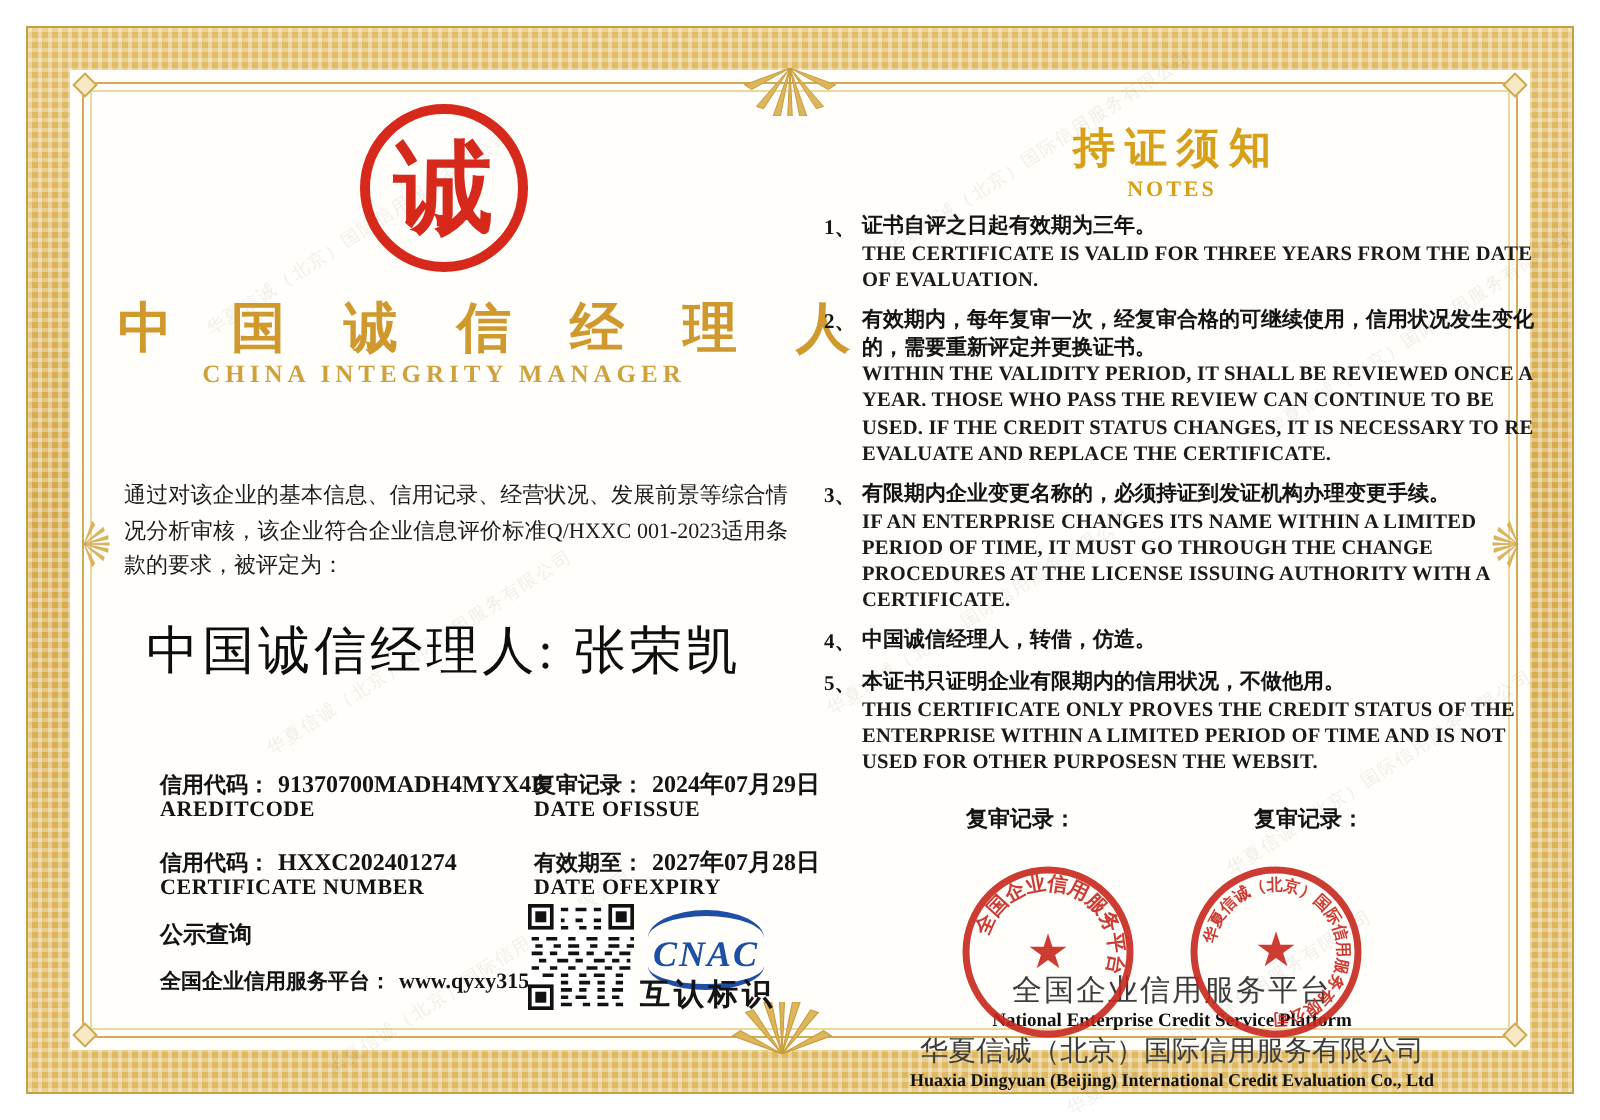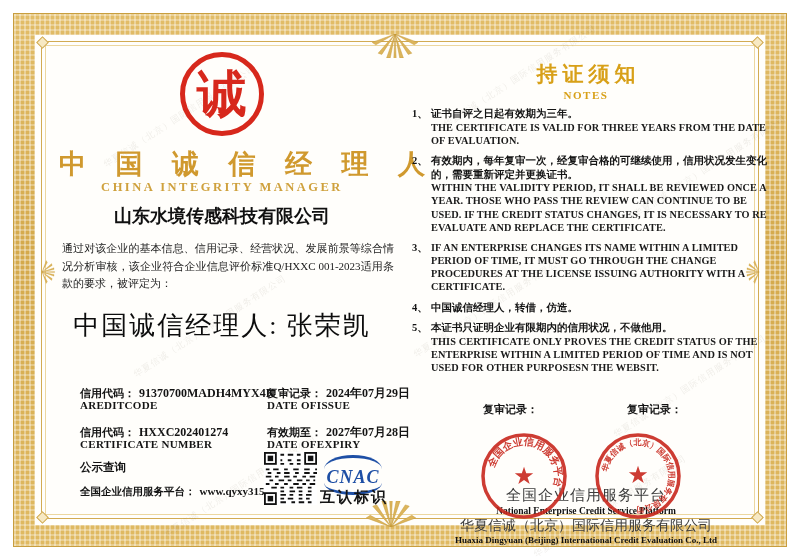--- a/index.html
+++ b/index.html
@@ -157,21 +157,20 @@
   <span class="wm" style="left:400px;top:300px">华夏信诚（北京）国际信用服务有限公司</span>
   <span class="wm" style="left:600px;top:380px">华夏信诚（北京）国际信用服务有限公司</span>
   <span class="wm" style="left:150px;top:480px">华夏信诚（北京）国际信用服务有限公司</span>
   <span class="wm" style="left:520px;top:500px">华夏信诚（北京）国际信用服务有限公司</span>
 
   <div class="logo">
     <span class="logo-glyph">诚</span>
   </div>
   <div class="title">中 国 诚 信 经 理 人</div>
   <div class="subtitle">CHINA INTEGRITY MANAGER</div>
-  <div class="company">山东水境传感科技有限公司</div>
   <div class="statement">通过对该企业的基本信息、信用记录、经营状况、发展前景等综合情况分析审核，该企业符合企业信息评价标准Q/HXXC 001-2023适用条款的要求，被评定为：</div>
   <div class="award">中国诚信经理人: 张荣凯</div>
 
   <div class="field" style="left:80px;top:383px">
     <span class="f-label">信用代码：</span>
     <span class="f-value">91370700MADH4MYX4K</span>
   </div>
   <div class="field f-sub" style="left:80px;top:399px">AREDITCODE</div>
 
   <div class="field" style="left:80px;top:422px">
@@ -248,20 +247,21 @@
       <div class="note-zh">证书自评之日起有效期为三年。</div>
       <div class="note-en">THE CERTIFICATE IS VALID FOR THREE YEARS FROM THE DATE OF EVALUATION.</div>
     </div>
     <div class="note-item">
       <span class="note-num">2、</span>
       <div class="note-zh">有效期内，每年复审一次，经复审合格的可继续使用，信用状况发生变化的，需要重新评定并更换证书。</div>
       <div class="note-en">WITHIN THE VALIDITY PERIOD, IT SHALL BE REVIEWED ONCE A YEAR. THOSE WHO PASS THE REVIEW CAN CONTINUE TO BE USED. IF THE CREDIT STATUS CHANGES, IT IS NECESSARY TO RE EVALUATE AND REPLACE THE CERTIFICATE.</div>
     </div>
     <div class="note-item">
       <span class="note-num">3、</span>
+      <div class="note-zh">有限期内企业变更名称的，必须持证到发证机构办理变更手续。</div>
       <div class="note-en">IF AN ENTERPRISE CHANGES ITS NAME WITHIN A LIMITED PERIOD OF TIME, IT MUST GO THROUGH THE CHANGE PROCEDURES AT THE LICENSE ISSUING AUTHORITY WITH A CERTIFICATE.</div>
     </div>
     <div class="note-item">
       <span class="note-num">4、</span>
       <div class="note-zh">中国诚信经理人，转借，仿造。</div>
     </div>
     <div class="note-item">
       <span class="note-num">5、</span>
       <div class="note-zh">本证书只证明企业有限期内的信用状况，不做他用。</div>
       <div class="note-en">THIS CERTIFICATE ONLY PROVES THE CREDIT STATUS OF THE ENTERPRISE WITHIN A LIMITED PERIOD OF TIME AND IS NOT USED FOR OTHER PURPOSESN THE WEBSIT.</div>

